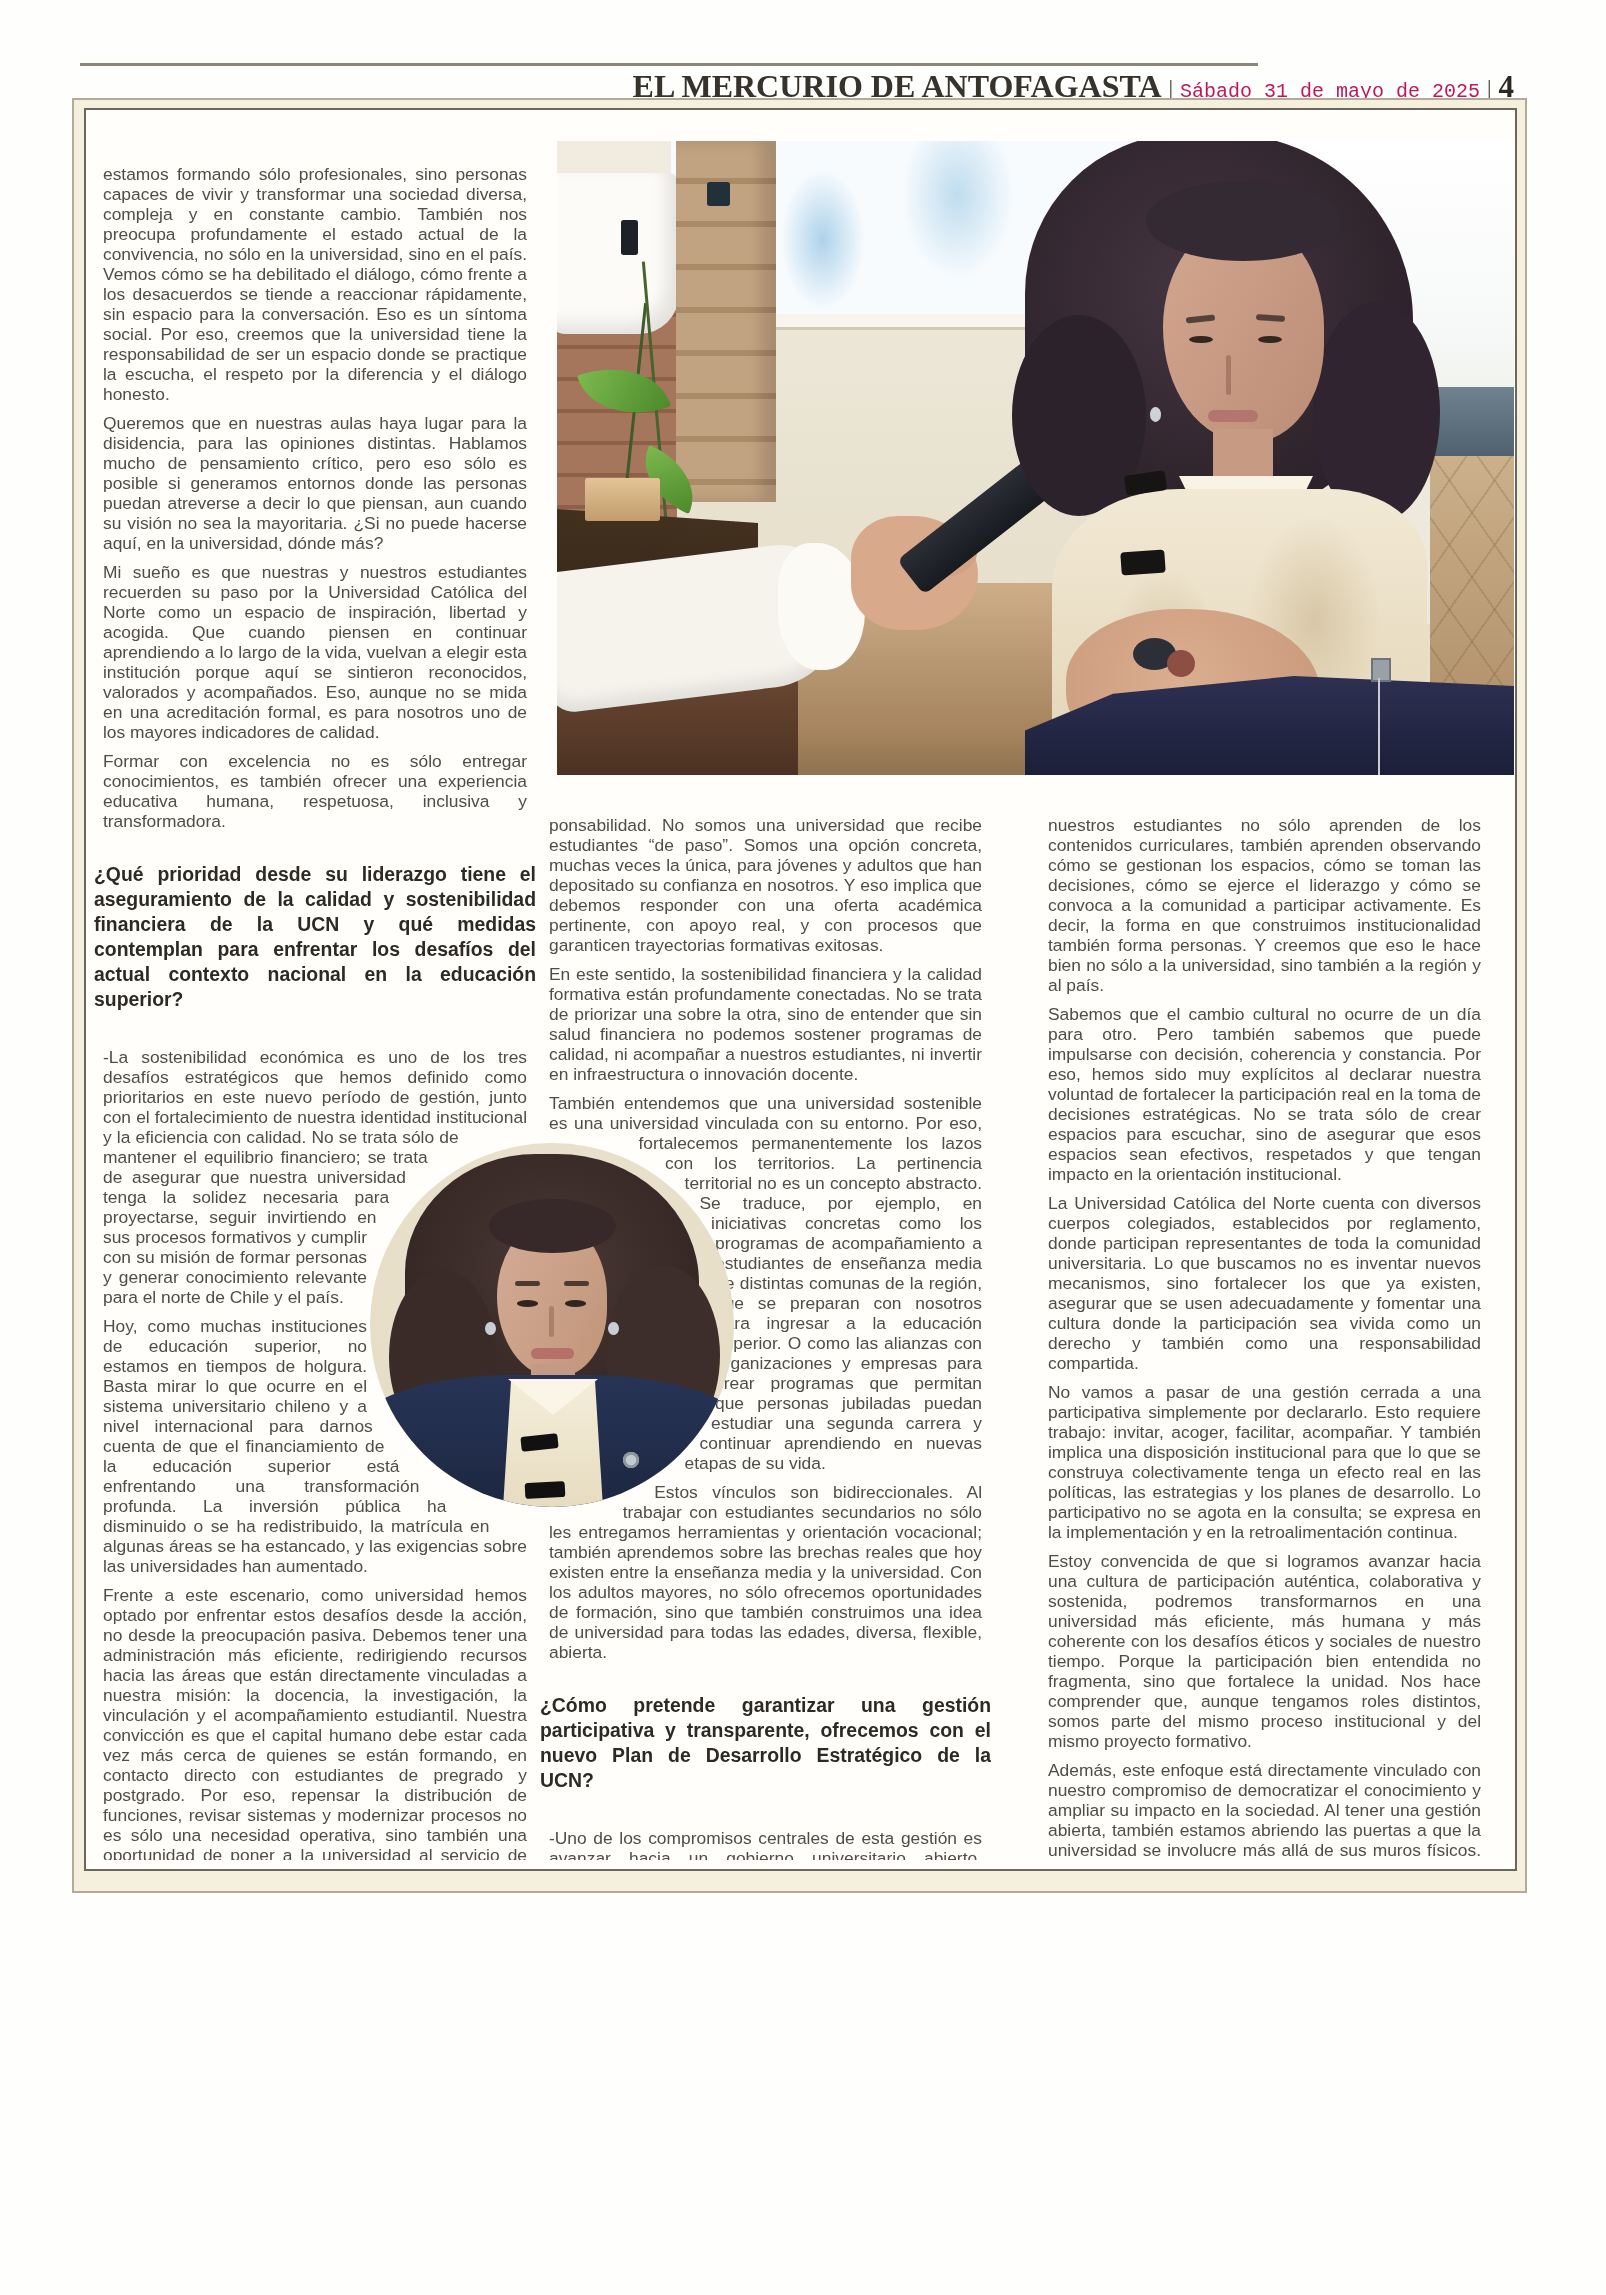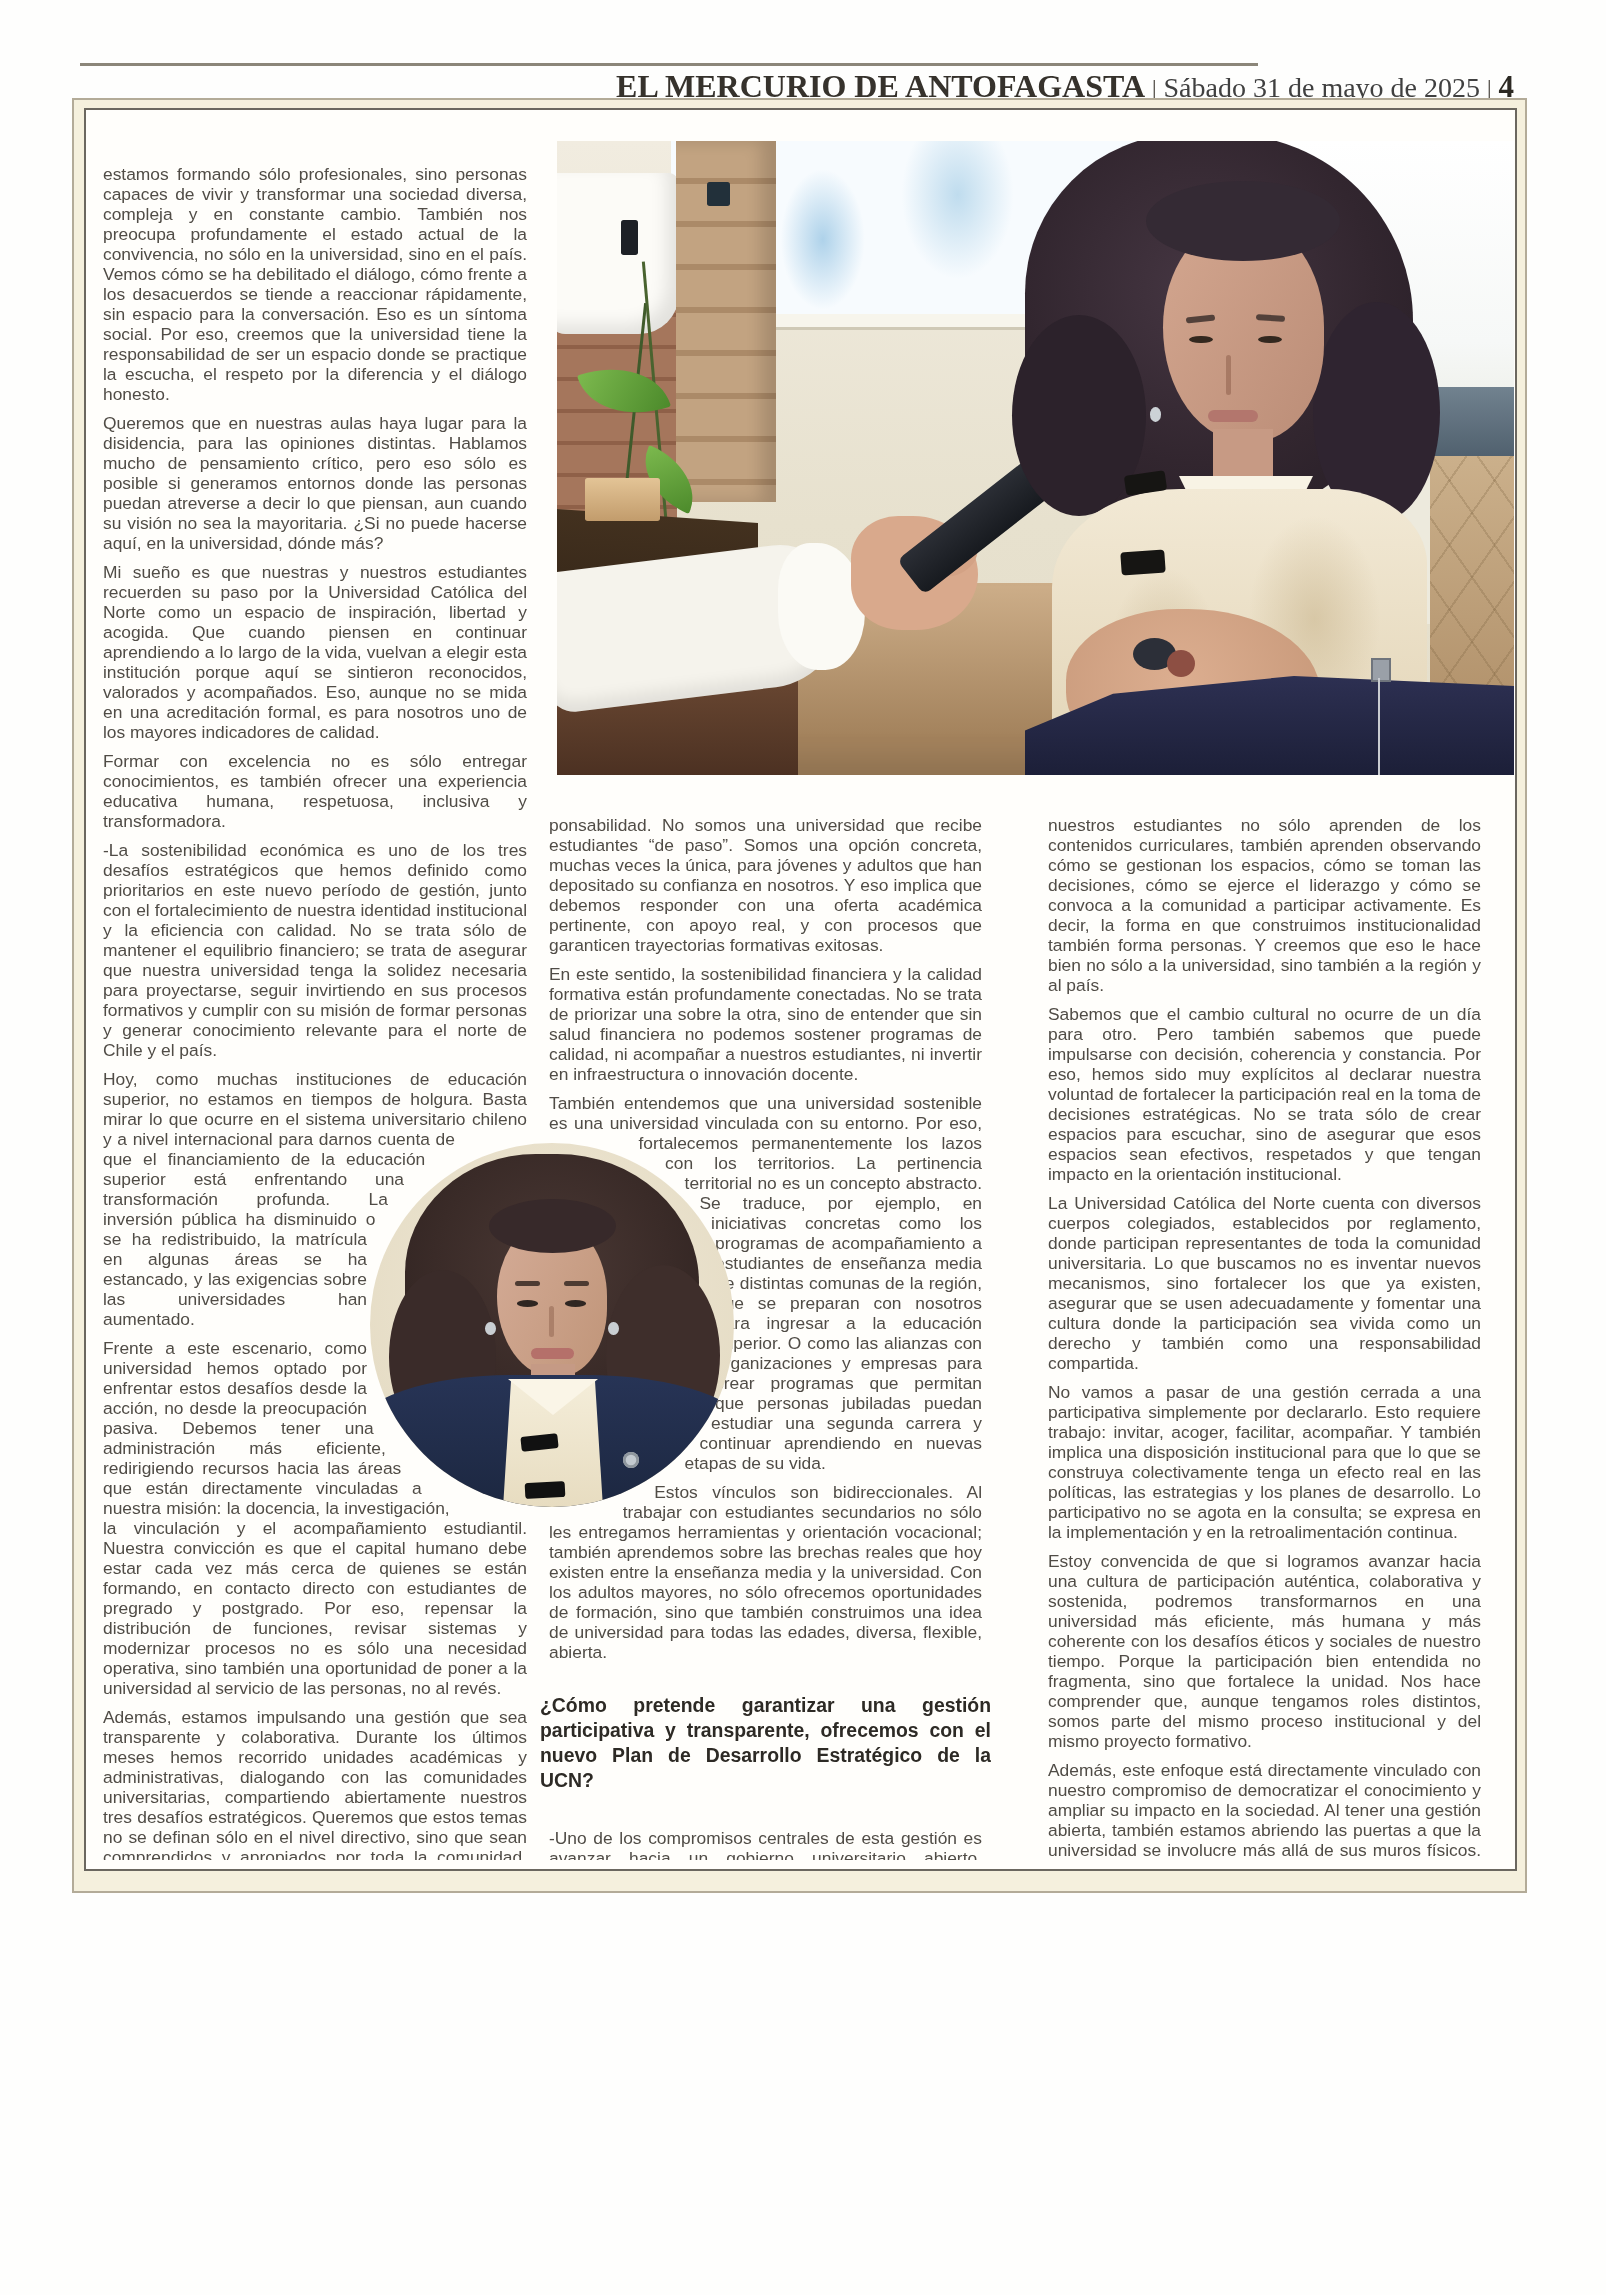--- a/index.html
+++ b/index.html
@@ -6,21 +6,21 @@
   body{
     width:1606px;height:2295px;position:relative;background:#fefefd;
     font-family:"Liberation Sans","DejaVu Sans",sans-serif;color:#4f4b45;
   }
   
   .folio-rule{position:absolute;left:80px;top:63px;width:1178px;height:2.7px;background:#8b8679;}
   .folio{position:absolute;right:92px;top:68px;font-family:"Liberation Serif","DejaVu Serif",serif;
     color:#36322c;white-space:nowrap;}
   .folio .pub{font-weight:bold;font-size:32px;letter-spacing:0px;}
   .folio .sep{font-size:25.4px;color:#55514a;margin:0 6.7px;font-weight:300;}
-  .folio .date{font-size:28px;color:#404040;}
+  .folio .date{font-size:20px;color:#be185d;font-family:Liberation Mono, monospace;}
   .folio .pagenum{font-weight:bold;font-size:31px;color:#2c2923;}
   
   .frame-outer{position:absolute;left:72px;top:98px;width:1451px;height:1791px;
     border:2px solid #b3ab98;background:#f5f0dd;}
   .frame-inner{position:absolute;left:84px;top:108px;width:1429px;height:1759px;
     border:2px solid #6b675f;background:#fffefb;}
   
   .column{position:absolute;overflow:hidden;text-align:justify;font-size:17.4px;line-height:20px;
     color:#504c46;z-index:3;}
   .column p{margin:9px;}
@@ -225,20 +225,21 @@
   </div>
 
   <div class="column col1">
     <div class="float-strut-r"></div>
     <div class="float-circle-r"></div>
 
   <p>estamos formando sólo profesionales, sino personas capaces de vivir y transformar una sociedad diversa, compleja y en constante cambio. También nos preocupa profundamente el estado actual de la convivencia, no sólo en la universidad, sino en el país. Vemos cómo se ha debilitado el diálogo, cómo frente a los desacuerdos se tiende a reaccionar rápidamente, sin espacio para la conversación. Eso es un síntoma social. Por eso, creemos que la universidad tiene la responsabilidad de ser un espacio donde se practique la escucha, el respeto por la diferencia y el diálogo honesto.</p>
       <p>Queremos que en nuestras aulas haya lugar para la disidencia, para las opiniones distintas. Hablamos mucho de pensamiento crítico, pero eso sólo es posible si generamos entornos donde las personas puedan atreverse a decir lo que piensan, aun cuando su visión no sea la mayoritaria. ¿Si no puede hacerse aquí, en la universidad, dónde más?</p>
       <p>Mi sueño es que nuestras y nuestros estudiantes recuerden su paso por la Universidad Católica del Norte como un espacio de inspiración, libertad y acogida. Que cuando piensen en continuar aprendiendo a lo largo de la vida, vuelvan a elegir esta institución porque aquí se sintieron reconocidos, valorados y acompañados. Eso, aunque no se mida en una acreditación formal, es para nosotros uno de los mayores indicadores de calidad.</p>
       <p>Formar con excelencia no es sólo entregar conocimientos, es también ofrecer una experiencia educativa humana, respetuosa, inclusiva y transformadora.</p>
+      <p class="question">¿Qué prioridad desde su liderazgo tiene el aseguramiento de la calidad y sostenibilidad financiera de la UCN y qué medidas contemplan para enfrentar los desafíos del actual contexto nacional en la educación superior?</p>
       <p>-La sostenibilidad económica es uno de los tres desafíos estratégicos que hemos definido como prioritarios en este nuevo período de gestión, junto con el fortalecimiento de nuestra identidad institucional y la eficiencia con calidad. No se trata sólo de mantener el equilibrio financiero; se trata de asegurar que nuestra universidad tenga la solidez necesaria para proyectarse, seguir invirtiendo en sus procesos formativos y cumplir con su misión de formar personas y generar conocimiento relevante para el norte de Chile y el país.</p>
       <p>Hoy, como muchas instituciones de educación superior, no estamos en tiempos de holgura. Basta mirar lo que ocurre en el sistema universitario chileno y a nivel internacional para darnos cuenta de que el financiamiento de la educación superior está enfrentando una transformación profunda. La inversión pública ha disminuido o se ha redistribuido, la matrícula en algunas áreas se ha estancado, y las exigencias sobre las universidades han aumentado.</p>
       <p>Frente a este escenario, como universidad hemos optado por enfrentar estos desafíos desde la acción, no desde la preocupación pasiva. Debemos tener una administración más eficiente, redirigiendo recursos hacia las áreas que están directamente vinculadas a nuestra misión: la docencia, la investigación, la vinculación y el acompañamiento estudiantil. Nuestra convicción es que el capital humano debe estar cada vez más cerca de quienes se están formando, en contacto directo con estudiantes de pregrado y postgrado. Por eso, repensar la distribución de funciones, revisar sistemas y modernizar procesos no es sólo una necesidad operativa, sino también una oportunidad de poner a la universidad al servicio de las personas, no al revés.</p>
       <p>Además, estamos impulsando una gestión que sea transparente y colaborativa. Durante los últimos meses hemos recorrido unidades académicas y administrativas, dialogando con las comunidades universitarias, compartiendo abiertamente nuestros tres desafíos estratégicos. Queremos que estos temas no se definan sólo en el nivel directivo, sino que sean comprendidos y apropiados por toda la comunidad. Creemos profundamente que una universidad pública y con vocación territorial como la nuestra sólo puede avanzar si lo hace colectivamente.</p>
     </div>
 
   <div class="column col2">
     <div class="float-strut-l"></div>
     <div class="float-circle-l"></div>
 

